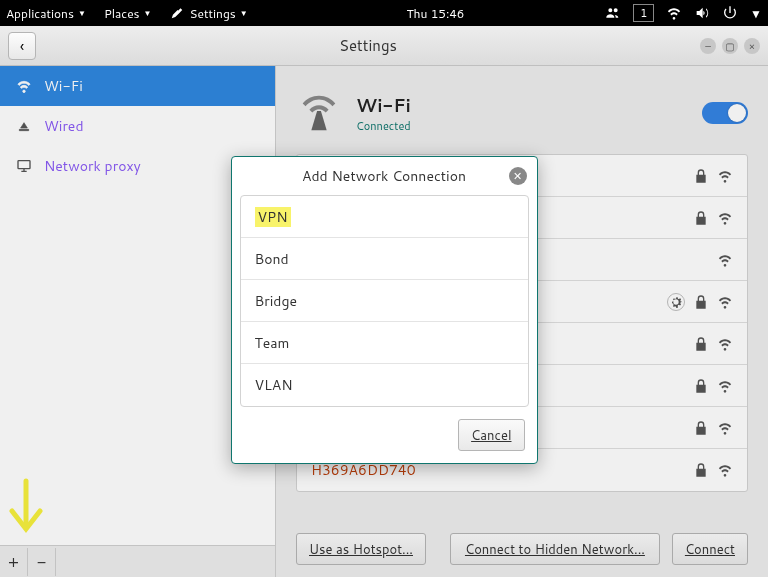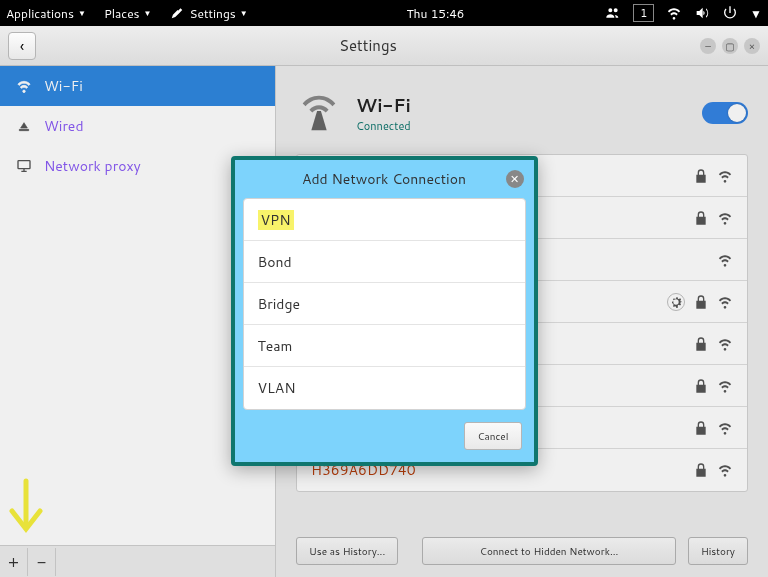--- a/index.html
+++ b/index.html
@@ -68,33 +68,33 @@
   .net-row .name { flex:1; }
   .net-row .icons { display:flex; gap:8px; align-items:center; }
   .net-row svg { width:16px; height:16px; fill:#555; }
   .gear { width:18px;height:18px;border:1px solid #c0c0c0;border-radius:50%;display:flex;align-items:center;justify-content:center; }
 
   .bottom-btns {
     position:absolute; bottom:12px; left:20px; right:20px; display:flex; gap:12px;
   }
   .btn {
     border:1px solid #b5b5b5; background:linear-gradient(#fafafa,#e9e9e9);
-    border-radius:3px; padding:6px 12px; font-size:10px; color:#333;
+    border-radius:3px; padding:6px 12px; font-size:13px; color:#333;text-decoration:underline;
   }
   .btn.flex { flex:1;margin-left:12px; }
   .btn.hist { margin-left:auto; }
 
   
   .overlay {
     position:absolute; top:66px; left:0; right:0; bottom:0;
     background:rgba(0,0,0,0.06); display:flex; align-items:flex-start; justify-content:center;
     padding-top:90px; z-index:50;
   }
   .dialog {
-    width: 307px; background:#7dd3fc; border:4px solid #0f766e;
+    width: 307px; background:#ffffff; border:1px solid #0f766e;
     box-shadow:0 4px 18px rgba(0,0,0,.3); border-radius:4px;
   }
   .dialog-title {
     height:38px; display:flex; align-items:center; justify-content:center;
     font-size:14px; position:relative; color:#333;
   }
   .dialog-title .close {
     position:absolute; right:10px; width:18px; height:18px; border-radius:50%;
     background:#888; color:#fff; font-size:11px; display:flex;align-items:center;justify-content:center;
   }
@@ -319,23 +319,23 @@
               <use href="#i-lock"></use>
             </svg>
             <svg>
               <use href="#i-wifi"></use>
             </svg>
           </div>
         </div>
       </div>
 
     <div class="bottom-btns">
-      <button class="btn">Use as History...</button>
+      <button class="btn">Use as Hotspot...</button>
       <button class="btn flex">Connect to Hidden Network...</button>
-      <button class="btn hist">History</button>
+      <button class="btn hist">Connect</button>
     </div>
   </div>
 </div>
 
 <div class="overlay">
   <div class="dialog">
     <div class="dialog-title">
       <span>Add Network Connection</span>
       <div class="close">✕</div>
     </div>

